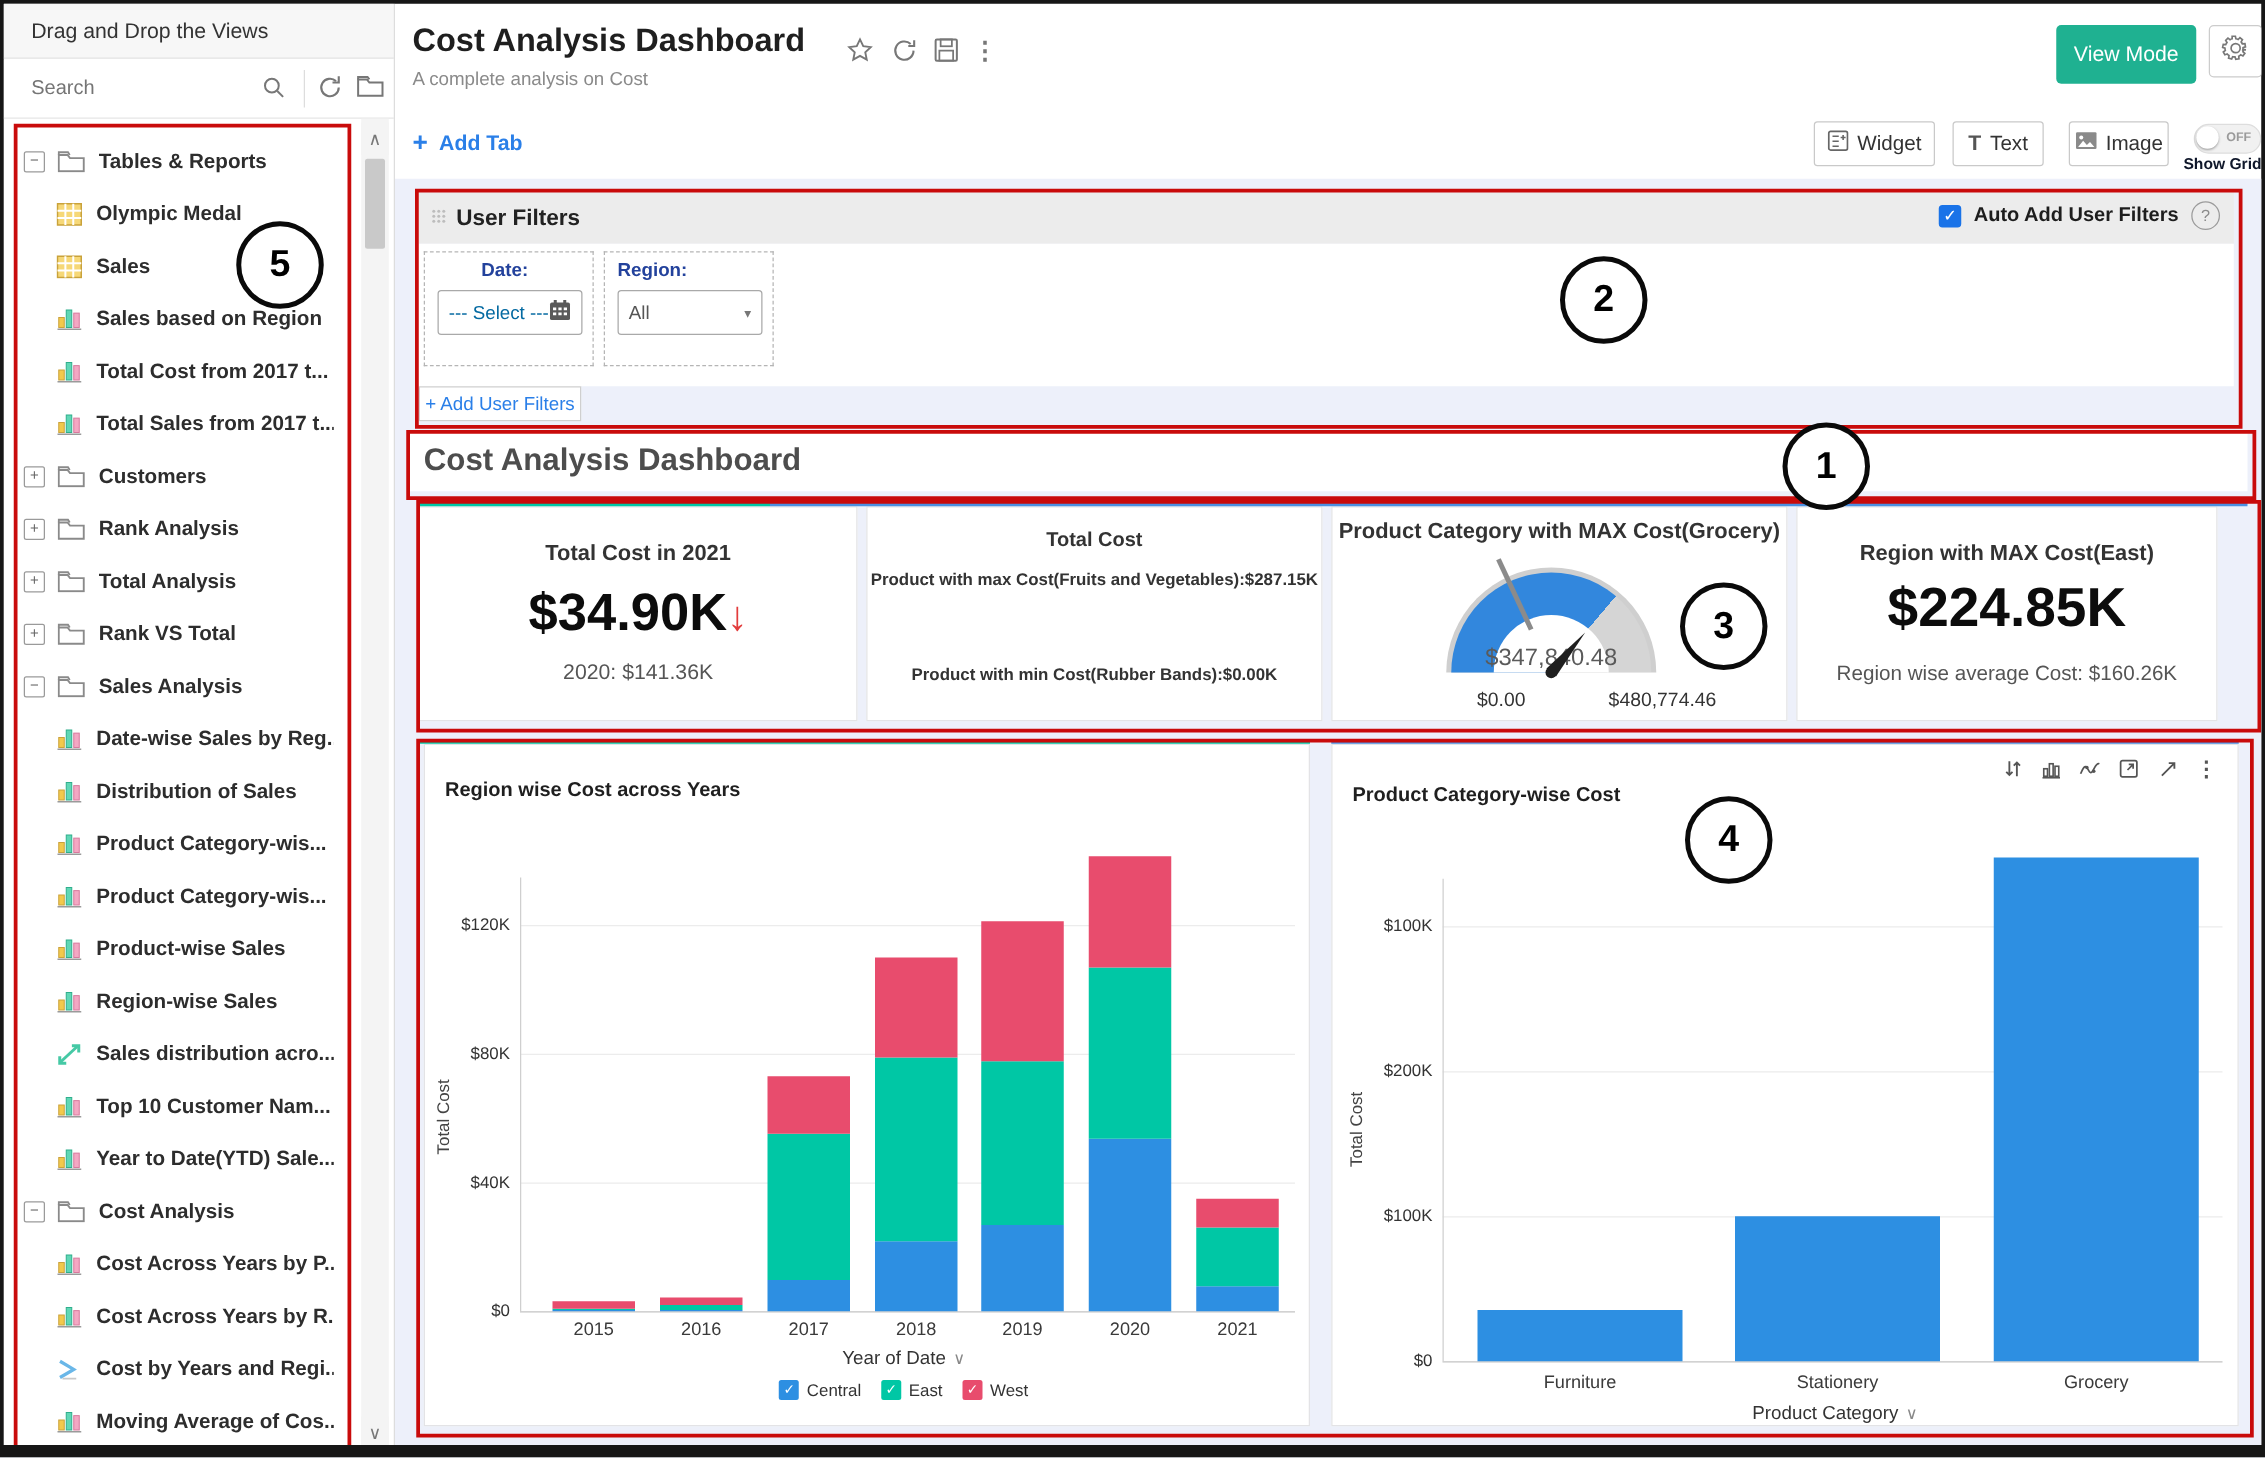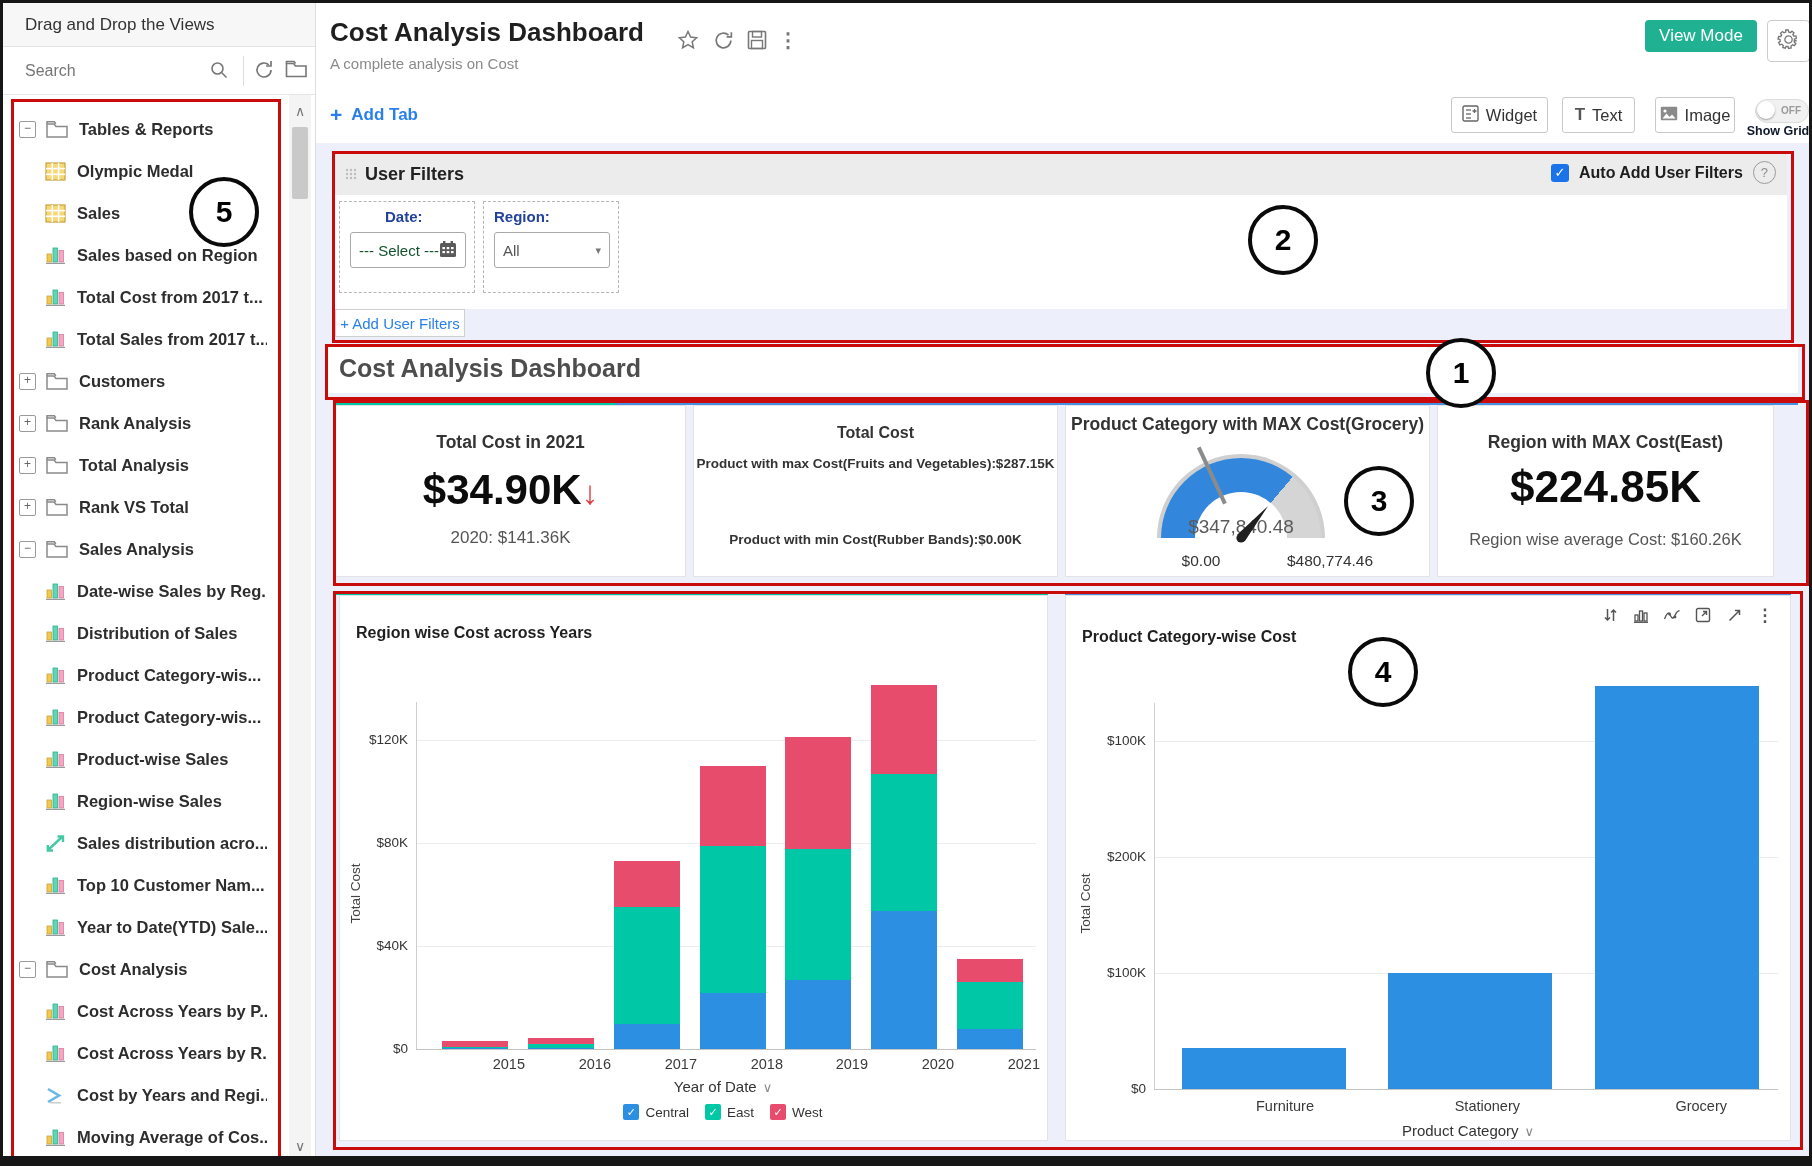--- a/index.html
+++ b/index.html
@@ -26,42 +26,42 @@
   .tlab{font-size:16.5px;font-weight:600;color:#2d2d2d;white-space:nowrap;overflow:hidden;}
   
   .sb-track{left:286px;top:92px;width:22px;height:1061px;background:#f4f4f4;}
   .sb-arrow{left:286px;width:22px;height:26px;color:#777;font-size:14px;text-align:center;line-height:26px;background:#f4f4f4;cursor:pointer;}
   .sb-thumb{left:289px;top:124px;width:16px;height:72px;background:#c9c9c9;border-radius:2px;}
   .sbdiv{left:312px;top:0;width:1px;height:100%;background:#ddd;}
   
   .main-title{left:327px;top:14px;font-size:26px;font-weight:700;color:#1f1f1f;}
   .main-sub{left:327px;top:52px;font-size:15px;color:#8a8a8a;}
   .hicon{top:24px;width:26px;height:26px;color:#777;display:flex;align-items:center;justify-content:center;cursor:pointer;}
-  .btn-viewmode{left:1642px;top:17px;width:112px;height:32px;border-radius:4px;color:#fff;font-size:17px;
+  .btn-viewmode{left:1642px;top:17px;width:112px;height:47px;border-radius:4px;color:#fff;font-size:17px;
                 display:flex;align-items:center;justify-content:center;cursor:pointer;}
   .btn-gear{left:1764px;top:17px;width:41px;height:40px;border:1px solid #ccc;border-radius:4px;background:#fff;
             display:flex;align-items:center;justify-content:center;cursor:pointer;color:#666;}
   .addtab{left:327px;top:100px;font-size:17px;font-weight:600;cursor:pointer;display:flex;align-items:center;gap:9px;}
   .addtab .plus{font-size:21px;font-weight:700;}
   .wbtn{top:94px;height:36px;border:1px solid #c9c9c9;border-radius:3px;background:#fff;font-size:16.5px;color:#333;
         display:flex;align-items:center;justify-content:center;gap:7px;cursor:pointer;box-sizing:border-box;}
   .toggle{left:1752px;top:96px;width:52px;height:22px;border:1px solid #ddd;border-radius:12px;background:#f1f1f1;cursor:pointer;}
   .knob{position:absolute;left:1px;top:1px;width:18px;height:18px;border-radius:50%;background:#fff;box-shadow:0 1px 2px rgba(0,0,0,.35);}
   .toggle-txt{position:absolute;right:7px;top:5px;font-size:10px;color:#9a9a9a;font-weight:700;}
   .showgrid{left:1740px;top:121px;width:70px;text-align:center;font-size:12.5px;font-weight:700;color:#0f172a;}
   
   #canvas{left:313px;top:140px;width:1499px;height:1026px;}
   
   .uf-head{left:332px;top:151px;width:1452px;height:41px;background:#ececec;display:flex;align-items:center;padding-left:10px;box-sizing:border-box;}
   .uf-title{font-size:18px;font-weight:700;color:#222;margin-left:8px;}
   .uf-body{left:332px;top:192px;width:1452px;height:114px;background:#fff;}
   .uf-dash{border:1px dashed #b5b5b5;background:#fff;}
   .flt-label{font-size:15px;font-weight:600;color:#23429c;}
   .flt-box{height:36px;border:1px solid #a9a9a9;border-radius:3px;background:#fff;display:flex;align-items:center;
-           padding:0 8px;box-sizing:border-box;font-size:15px;color:#14532d;cursor:pointer;}
+           padding:0 8px;box-sizing:border-box;font-size:15px;color:#0369a1;cursor:pointer;}
   .uf-addtab{left:332px;top:306px;width:128px;height:26px;background:#fff;border:1px solid #cfcfcf;
              font-size:15px;color:#2a7fe8;display:flex;align-items:center;justify-content:center;cursor:pointer;}
   .autoadd{left:1548px;top:158px;display:flex;align-items:center;gap:10px;}
   .chk{width:18px;height:18px;border-radius:3px;color:#fff;font-size:13px;line-height:18px;text-align:center;cursor:pointer;}
   .qmark{width:21px;height:21px;border-radius:50%;border:1.5px solid #9b9b9b;color:#8b8b8b;font-size:13px;
          line-height:21px;text-align:center;cursor:pointer;}
   
   .band{left:323px;top:342px;width:1472px;height:48px;background:#fff;}
   .band-title{left:336px;top:351px;font-size:25px;font-weight:700;color:#4d4d4d;}
   
@@ -78,21 +78,21 @@
   .gauge-val{left:65px;top:110px;width:220px;text-align:center;font-size:19px;color:#5a5a5a;}
   .gauge-min{left:95px;top:146px;width:80px;text-align:center;font-size:15.5px;color:#333;}
   .gauge-max{left:184px;top:146px;width:160px;text-align:center;font-size:15.5px;color:#333;}
   
   .chart-title{font-size:16px;font-weight:700;color:#1f1f1f;}
   .ylab{position:absolute;width:90px;text-align:center;font-size:13.5px;color:#444;transform:rotate(-90deg);}
   .gridline{position:absolute;height:1px;background:#ececec;}
   .baseline{position:absolute;height:1px;background:#c3c3c3;}
   .vaxis{position:absolute;width:1px;background:#cfcfcf;}
   .ytick{position:absolute;text-align:right;font-size:13.5px;color:#333;}
-  .xtick{position:absolute;text-align:right;font-size:14.5px;color:#3a3a3a;}
+  .xtick{position:absolute;text-align:center;font-size:14.5px;color:#3a3a3a;}
   .xlab{position:absolute;text-align:center;font-size:15px;color:#333;}
   .xlab .dd{color:#888;margin-left:6px;font-size:13px;}
   .bar{position:absolute;cursor:pointer;}
   .legend{position:absolute;display:flex;justify-content:center;gap:16px;}
   .lgitem{display:flex;align-items:center;gap:6px;font-size:13.5px;color:#333;cursor:pointer;}
   .lgbox{width:16px;height:16px;border-radius:2px;color:#fff;font-size:11px;line-height:16px;text-align:center;}
   .ctool{position:absolute;display:flex;gap:13px;color:#555;align-items:center;}
   .ctool .ti{width:18px;height:18px;display:flex;align-items:center;justify-content:center;cursor:pointer;}
   
   .redrect{position:absolute;border:3px solid #c90b0b;z-index:50;pointer-events:none;}

